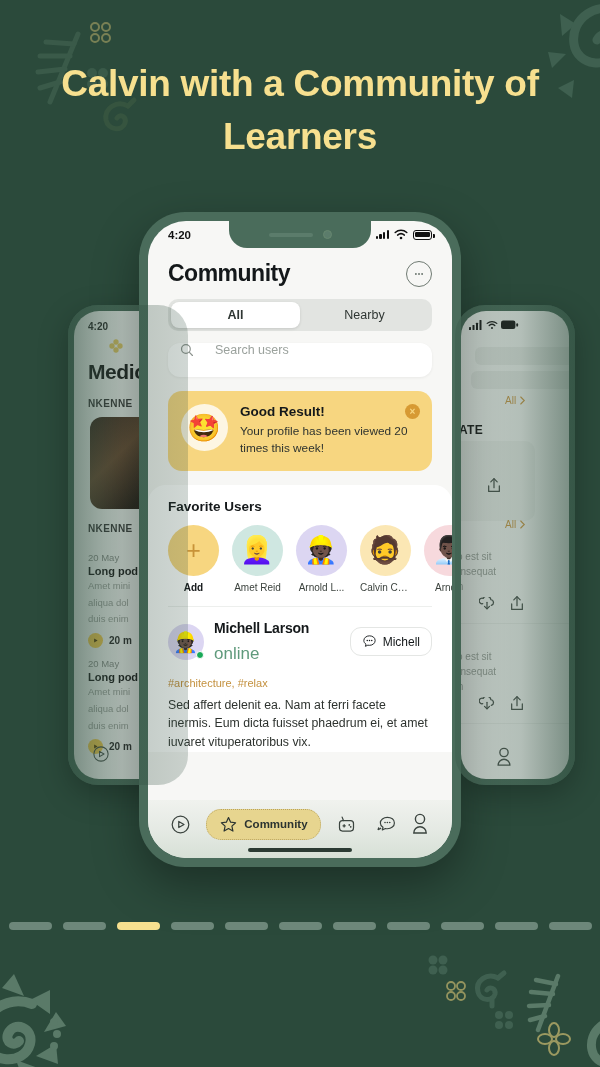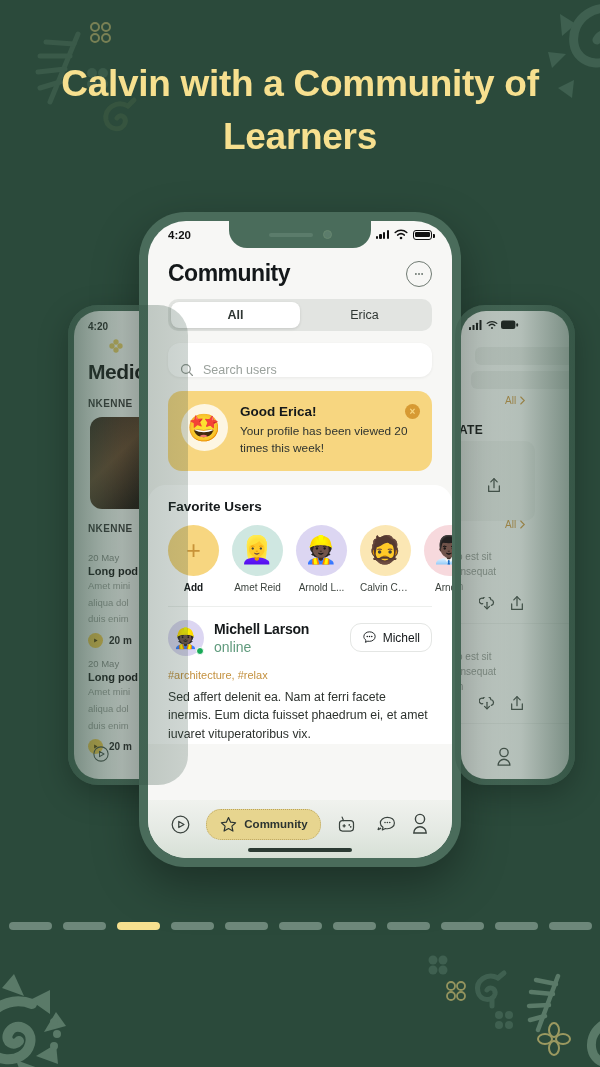--- a/index.html
+++ b/index.html
@@ -130,21 +130,21 @@
   }
   .seg {
     flex: 1; text-align: center; font-size: 12.5px; color: #2f3633;
     padding: 6px 0; border-radius: 8px;
   }
   .seg.active { background: #fff; font-weight: 600; box-shadow: 0 1px 3px rgba(0,0,0,.12); }
 
   .searchbar {
     margin: 12px 20px 0 20px;
     background: #fff; border-radius: 12px;
-    height: 34px; display: flex; align-items: flex-end; gap: 9px;
+    height: 34px; display: flex; align-items: flex-start; gap: 21px;
     padding: 0 12px;
     box-shadow: 0 1px 3px rgba(0,0,0,.06);
   }
   .search-ph { font-size: 12.5px; color: #9ba29d; }
 
   .notice {
     margin: 14px 20px 0 20px;
     background: #f7d680; border-radius: 14px;
     padding: 13px 13px 14px 13px;
     display: flex; gap: 12px; position: relative;
@@ -183,21 +183,21 @@
   .fav-name.bold { font-weight: bold; color: #14181a; }
 
   .divider { height: 1px; background: #edefed; margin: 13px 0 0 0; }
 
   .post-head { display: flex; align-items: center; gap: 10px; margin-top: 13px; }
   .post-av { width: 36px; height: 36px; border-radius: 50%; background: #dcd6f2;
     display: flex; align-items: center; justify-content: center; font-size: 20px; position: relative; flex: none; }
   .online-dot { position: absolute; right: 0px; bottom: 1px; width: 8px; height: 8px;
     border-radius: 50%; background: #18a957; border: 1.5px solid #fff; }
   .post-name { font-size: 14px; font-weight: bold; color: #14181a; letter-spacing: -.2px; }
-  .post-status { font-size: 14px; color: #5f9a7c; margin-top: 2px; }
+  .post-status { font-size: 17px; color: #5f9a7c; margin-top: 8px; }
   .msg-btn {
     margin-left: auto; display: flex; align-items: center; gap: 6px;
     border: 1px solid #e4e6e4; border-radius: 11px;
     padding: 6px 11px; font-size: 12px; color: #14181a; background: #fff;
   }
   .tags { font-size: 11px; color: #c4913f; margin-top: 13px; }
   .post-body { font-size: 12.3px; color: #2e332f; line-height: 1.52; margin-top: 7px; }
 
   .tabbar {
     position: absolute; left: 0; right: 0; bottom: 0; height: 58px;
@@ -543,37 +543,37 @@
                 <circle cx="5" cy="9" r="1.3"></circle>
                 <circle cx="9" cy="9" r="1.3"></circle>
                 <circle cx="13" cy="9" r="1.3"></circle>
               </g>
           </svg>
         </div>
       </div>
 
       <div class="segctl">
         <div class="seg active">All</div>
-        <div class="seg">Erica</div>
+        <div class="seg">Nearby</div>
       </div>
 
       <div class="searchbar">
         <svg width="14" height="14" viewBox="0 0 18 18">
           <g fill="none" stroke="#8d948f" stroke-width="1.6" stroke-linecap="round">
             <circle cx="7.6" cy="7.6" r="5.6"></circle>
               <path d="M11.8 11.8 L16 16"></path>
             </g>
         </svg>
         <span class="search-ph">Search users</span>
       </div>
 
       <div class="notice">
         <div class="notice-emoji">🤩</div>
         <div>
-          <div class="notice-title">Good Erica!</div>
+          <div class="notice-title">Good Result!</div>
           <div class="notice-body">Your profile has been viewed 20 times this week!</div>
         </div>
         <div class="notice-close">×</div>
       </div>
 
       <div class="panel">
         <div class="panel-title">Favorite Users</div>
 
         <div class="favs">
           <div class="fav">

